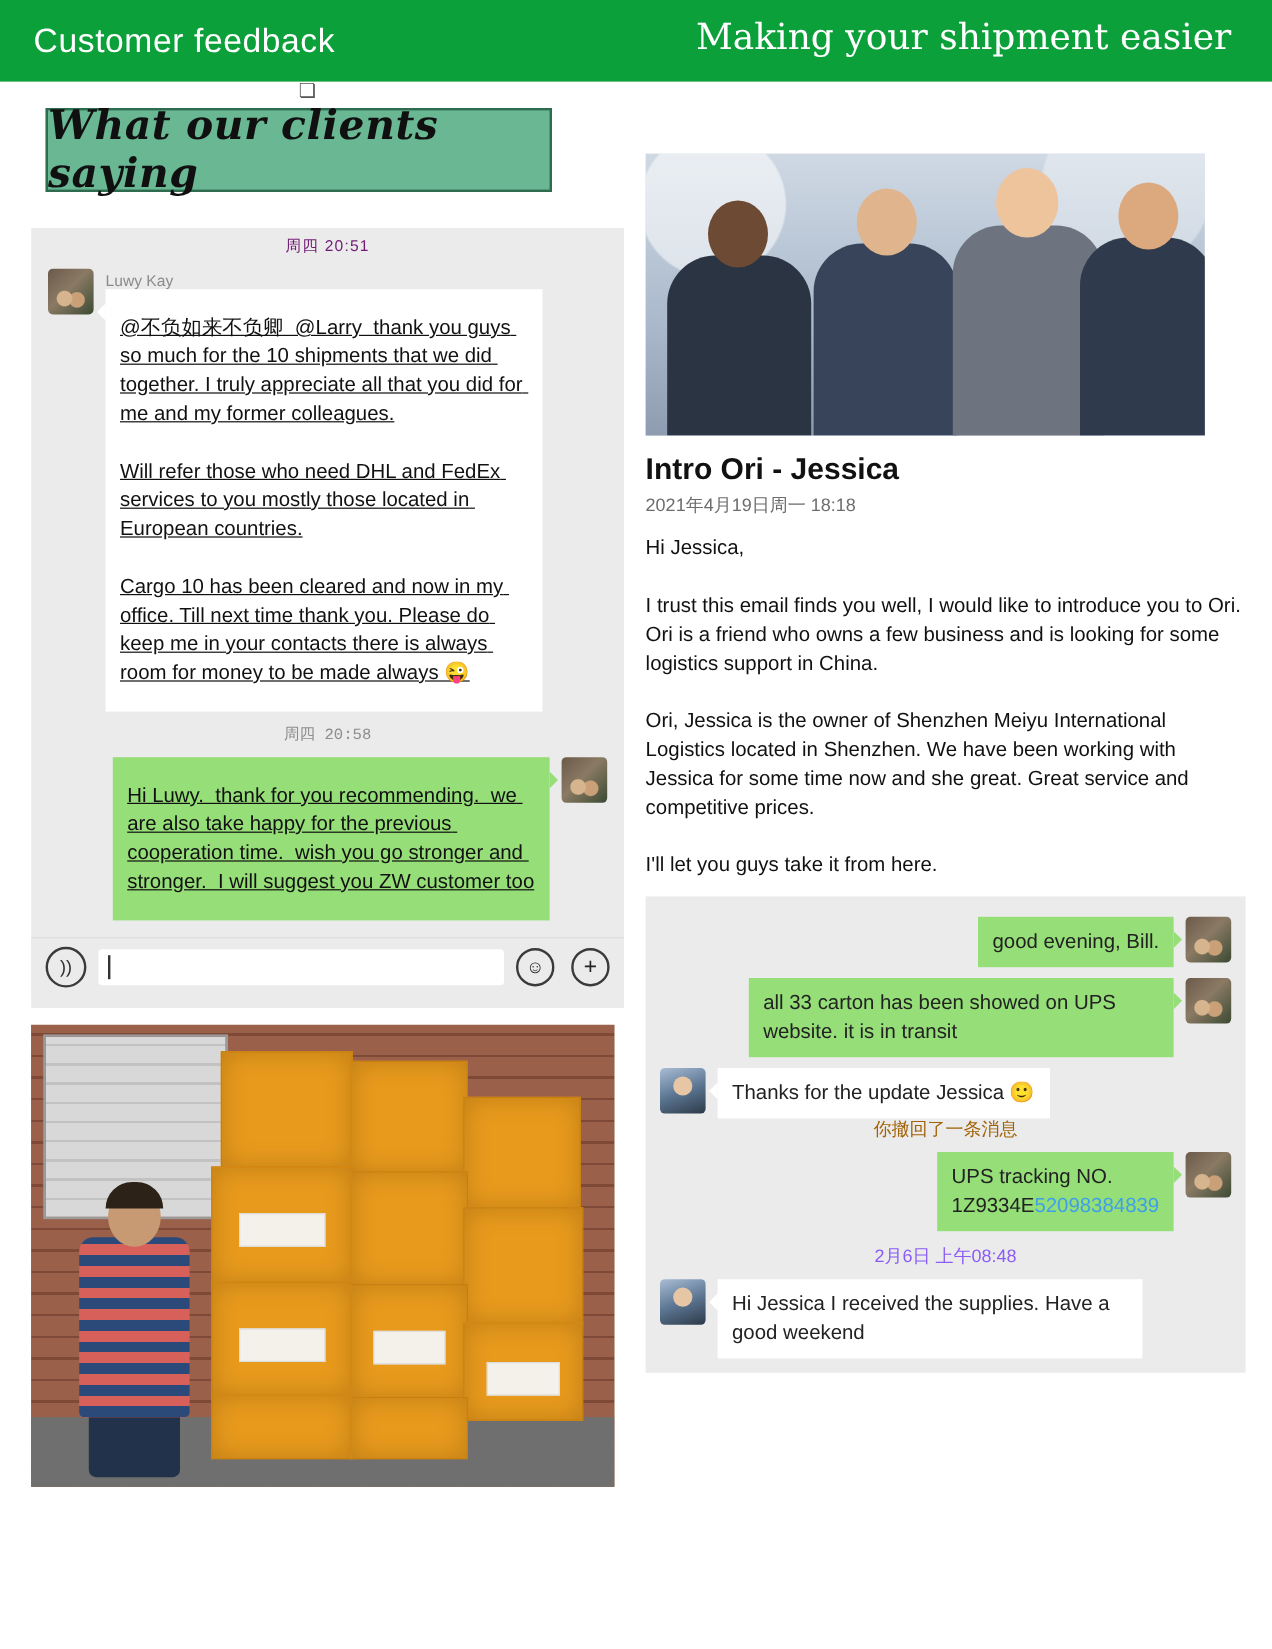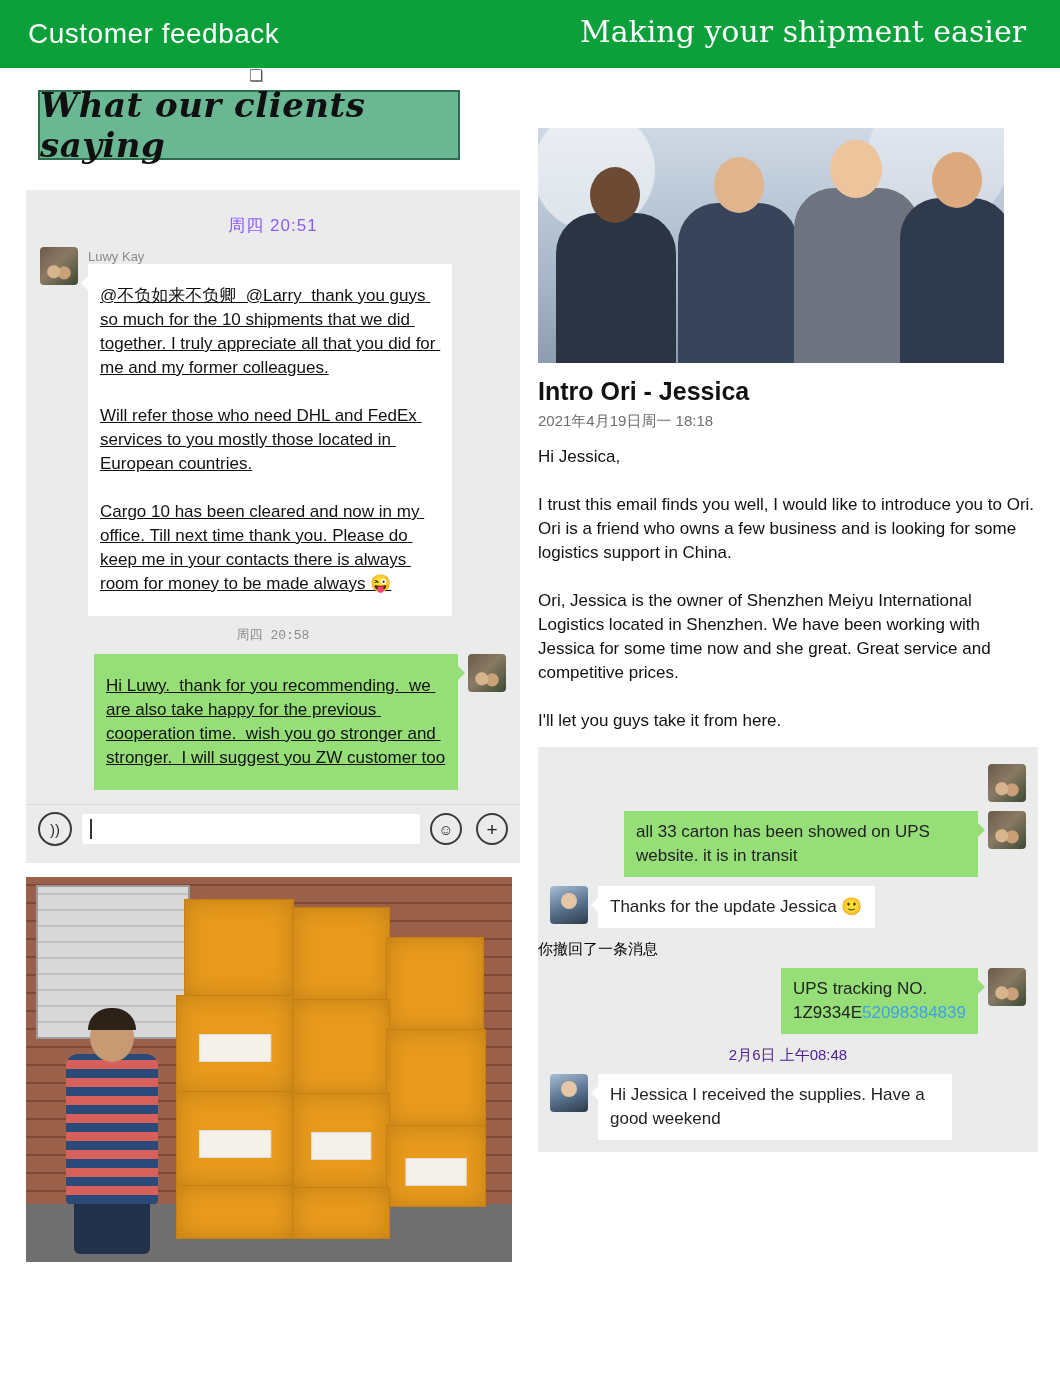--- a/index.html
+++ b/index.html
@@ -50,22 +50,22 @@
     font-size:16px;color:#555;
   }
 
   
   .chat-card{
     margin-top:30px;margin-left:0;
     width:494px;background:#ebebeb;
     position:relative;padding-bottom:10px;
   }
   .chat-date{
-    text-align:center;color:#8b5cf6;font-size:17px;
-    padding-top:24px;letter-spacing:1px;
+    text-align:center;color:#701a75;font-size:13px;
+    padding-top:6px;letter-spacing:1px;
   }
   .msg-row{display:flex;padding:10px 14px 0 14px;}
   .msg-row.right{justify-content:flex-end;}
   .avatar{
     width:38px;height:38px;border-radius:4px;flex:0 0 38px;
     background:linear-gradient(135deg,#6b5a4a 0%,#8a7a64 45%,#3c4a33 100%);
     position:relative;overflow:hidden;
   }
   .avatar:after{
     content:"";position:absolute;left:6px;top:16px;width:26px;height:22px;
@@ -195,22 +195,22 @@
   .bubble2.in{background:#ffffff;margin-left:10px;}
   .bubble2.out{background:#95de78;margin-right:10px;}
   .bubble2.in:before{
     content:"";position:absolute;left:-7px;top:12px;
     border:7px solid transparent;border-right-color:#ffffff;border-left:0;
   }
   .bubble2.out:after{
     content:"";position:absolute;right:-7px;top:12px;
     border:7px solid transparent;border-left-color:#95de78;border-right:0;
   }
-  .sys-note{text-align:left;color:#000000;font-size:15px;margin-top:12px;}
-  .time2{text-align:center;color:#4c1d95;font-size:15px;margin-top:12px;}
+  .sys-note{text-align:center;color:#a16207;font-size:15px;}
+  .time2{text-align:center;color:#8b5cf6;font-size:15px;margin-top:12px;}
   .blue{color:#3fa0e8;}
 </style>
 </head>
 <body>
 
 <div class="header">
   <div class="header-left">Customer feedback</div>
   <div class="header-right">Making your shipment easier</div>
 </div>
 
@@ -309,20 +309,21 @@
 I trust this email finds you well, I would like to introduce you to Ori.
 Ori is a friend who owns a few business and is looking for some logistics support in China.
 
 Ori, Jessica is the owner of Shenzhen Meiyu International Logistics located in Shenzhen. We have been working with Jessica for some time now and she great. Great service and competitive prices.
 
 I'll let you guys take it from here.</div>
 
   <div class="chat-card2">
 
     <div class="msg-row2 right">
+      <div class="bubble2 out">good evening, Bill.</div>
       <div class="avatar"></div>
     </div>
 
     <div class="msg-row2 right">
       <div class="bubble2 out">all 33 carton has been showed on UPS website. it is in transit</div>
       <div class="avatar"></div>
     </div>
 
 
     <div class="msg-row2">

